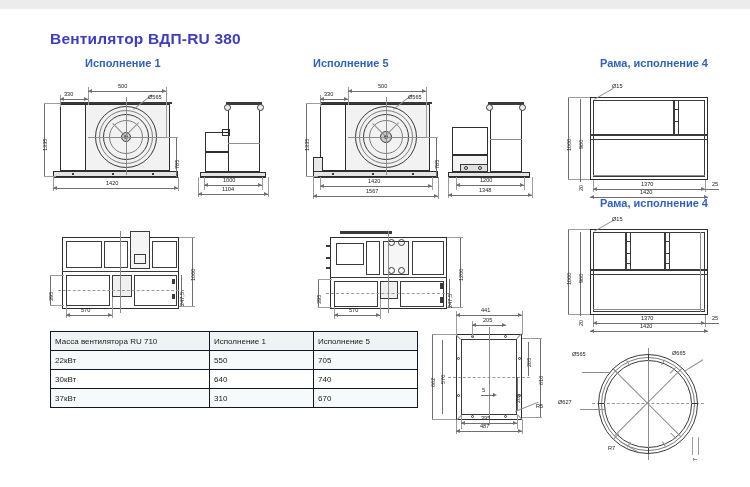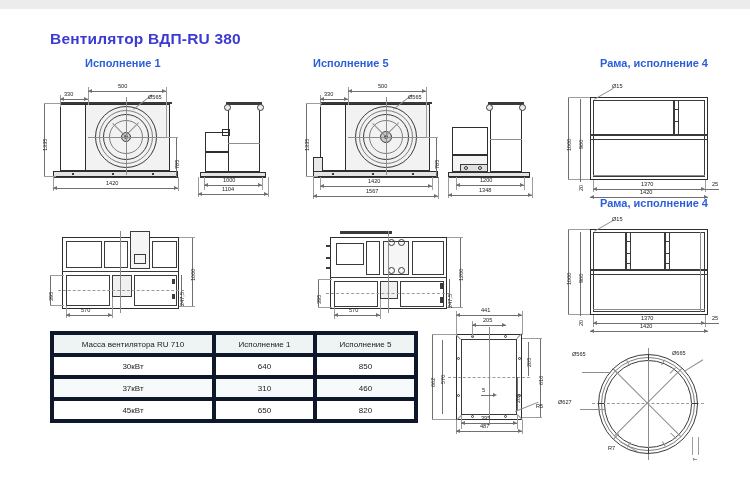--- a/index.html
+++ b/index.html
@@ -42,21 +42,21 @@
 
   
   .ext{position:absolute;background:#9d9d9d;}
   .arrowl,.arrowr{position:absolute;width:0;height:0;border-top:2px solid transparent;border-bottom:2px solid transparent;}
   .arrowl{border-right:4px solid #6f6f6f;}
   .arrowr{border-left:4px solid #6f6f6f;}
 
   
   #tbl{position:absolute;left:50px;top:322px;width:368px;border-collapse:collapse;
        background:#fff;font-size:8px;color:#1a1a1a;}
-  #tbl td{border:4px solid #0f172a;padding:3.5px 4px;text-align:center;height:11px;}
+  #tbl td{border:1px solid #0f172a;padding:3.5px 4px;text-align:left;height:11px;}
   #tbl tr.hdr td{background:#eef3f4;font-size:8px;}
   #tbl tr.alt td{background:#f7fafa;}
   #tbl td.first{width:150px;}
 </style>
 </head>
 <body>
 
 <div id="topstrip"></div>
 
 <div id="sheet">
@@ -537,31 +537,31 @@
     <div class="lbl v" style="left:692px;top:452px;">7</div>
   </div>
 
   <table id="tbl">
     <tbody>
         <tr class="hdr">
       <td class="first">Масса вентилятора RU 710</td>
       <td>Исполнение 1</td>
       <td>Исполнение 5</td>
     </tr>
+    <tr class="alt">
+      <td class="first">22кВт</td>
+      <td>550</td>
+      <td>705</td>
+    </tr>
     <tr>
       <td class="first">30кВт</td>
       <td>640</td>
-      <td>850</td>
+      <td>740</td>
     </tr>
     <tr class="alt">
       <td class="first">37кВт</td>
       <td>310</td>
-      <td>460</td>
-    </tr>
-    <tr>
-      <td class="first">45кВт</td>
-      <td>650</td>
-      <td>820</td>
+      <td>670</td>
     </tr>
   </tbody>
     </table>
 
 </div>
 
 </body></html>

